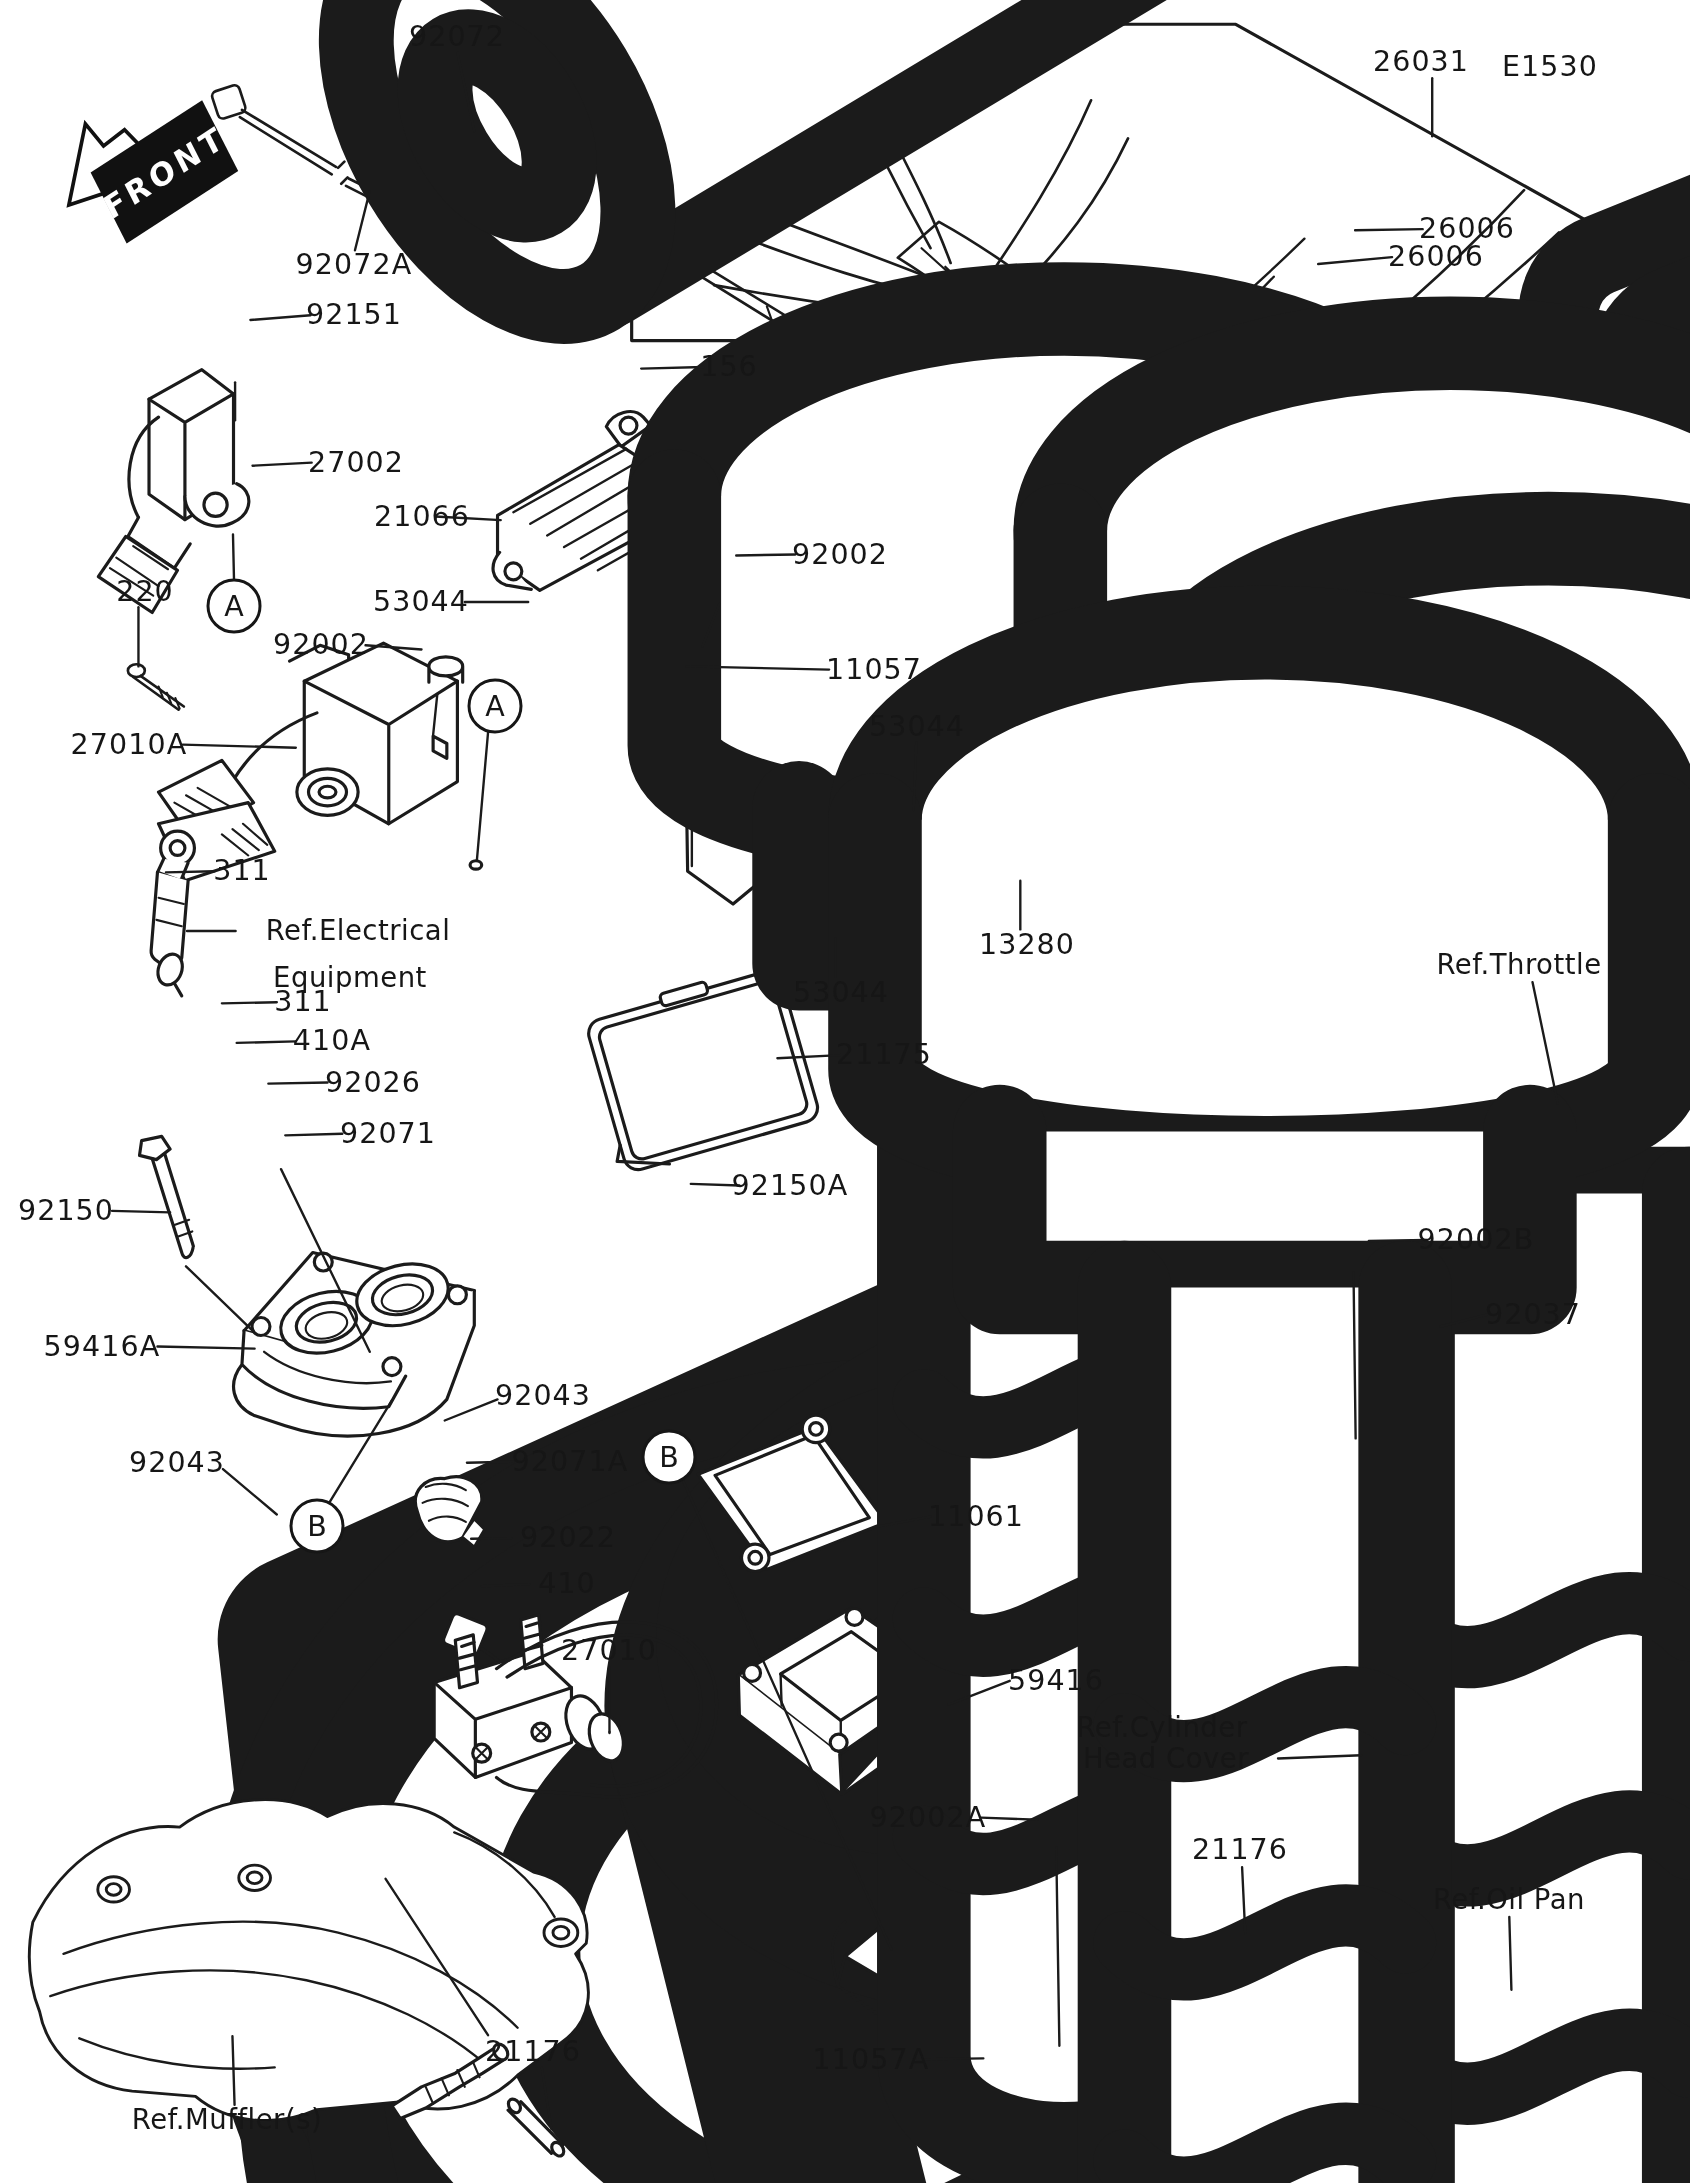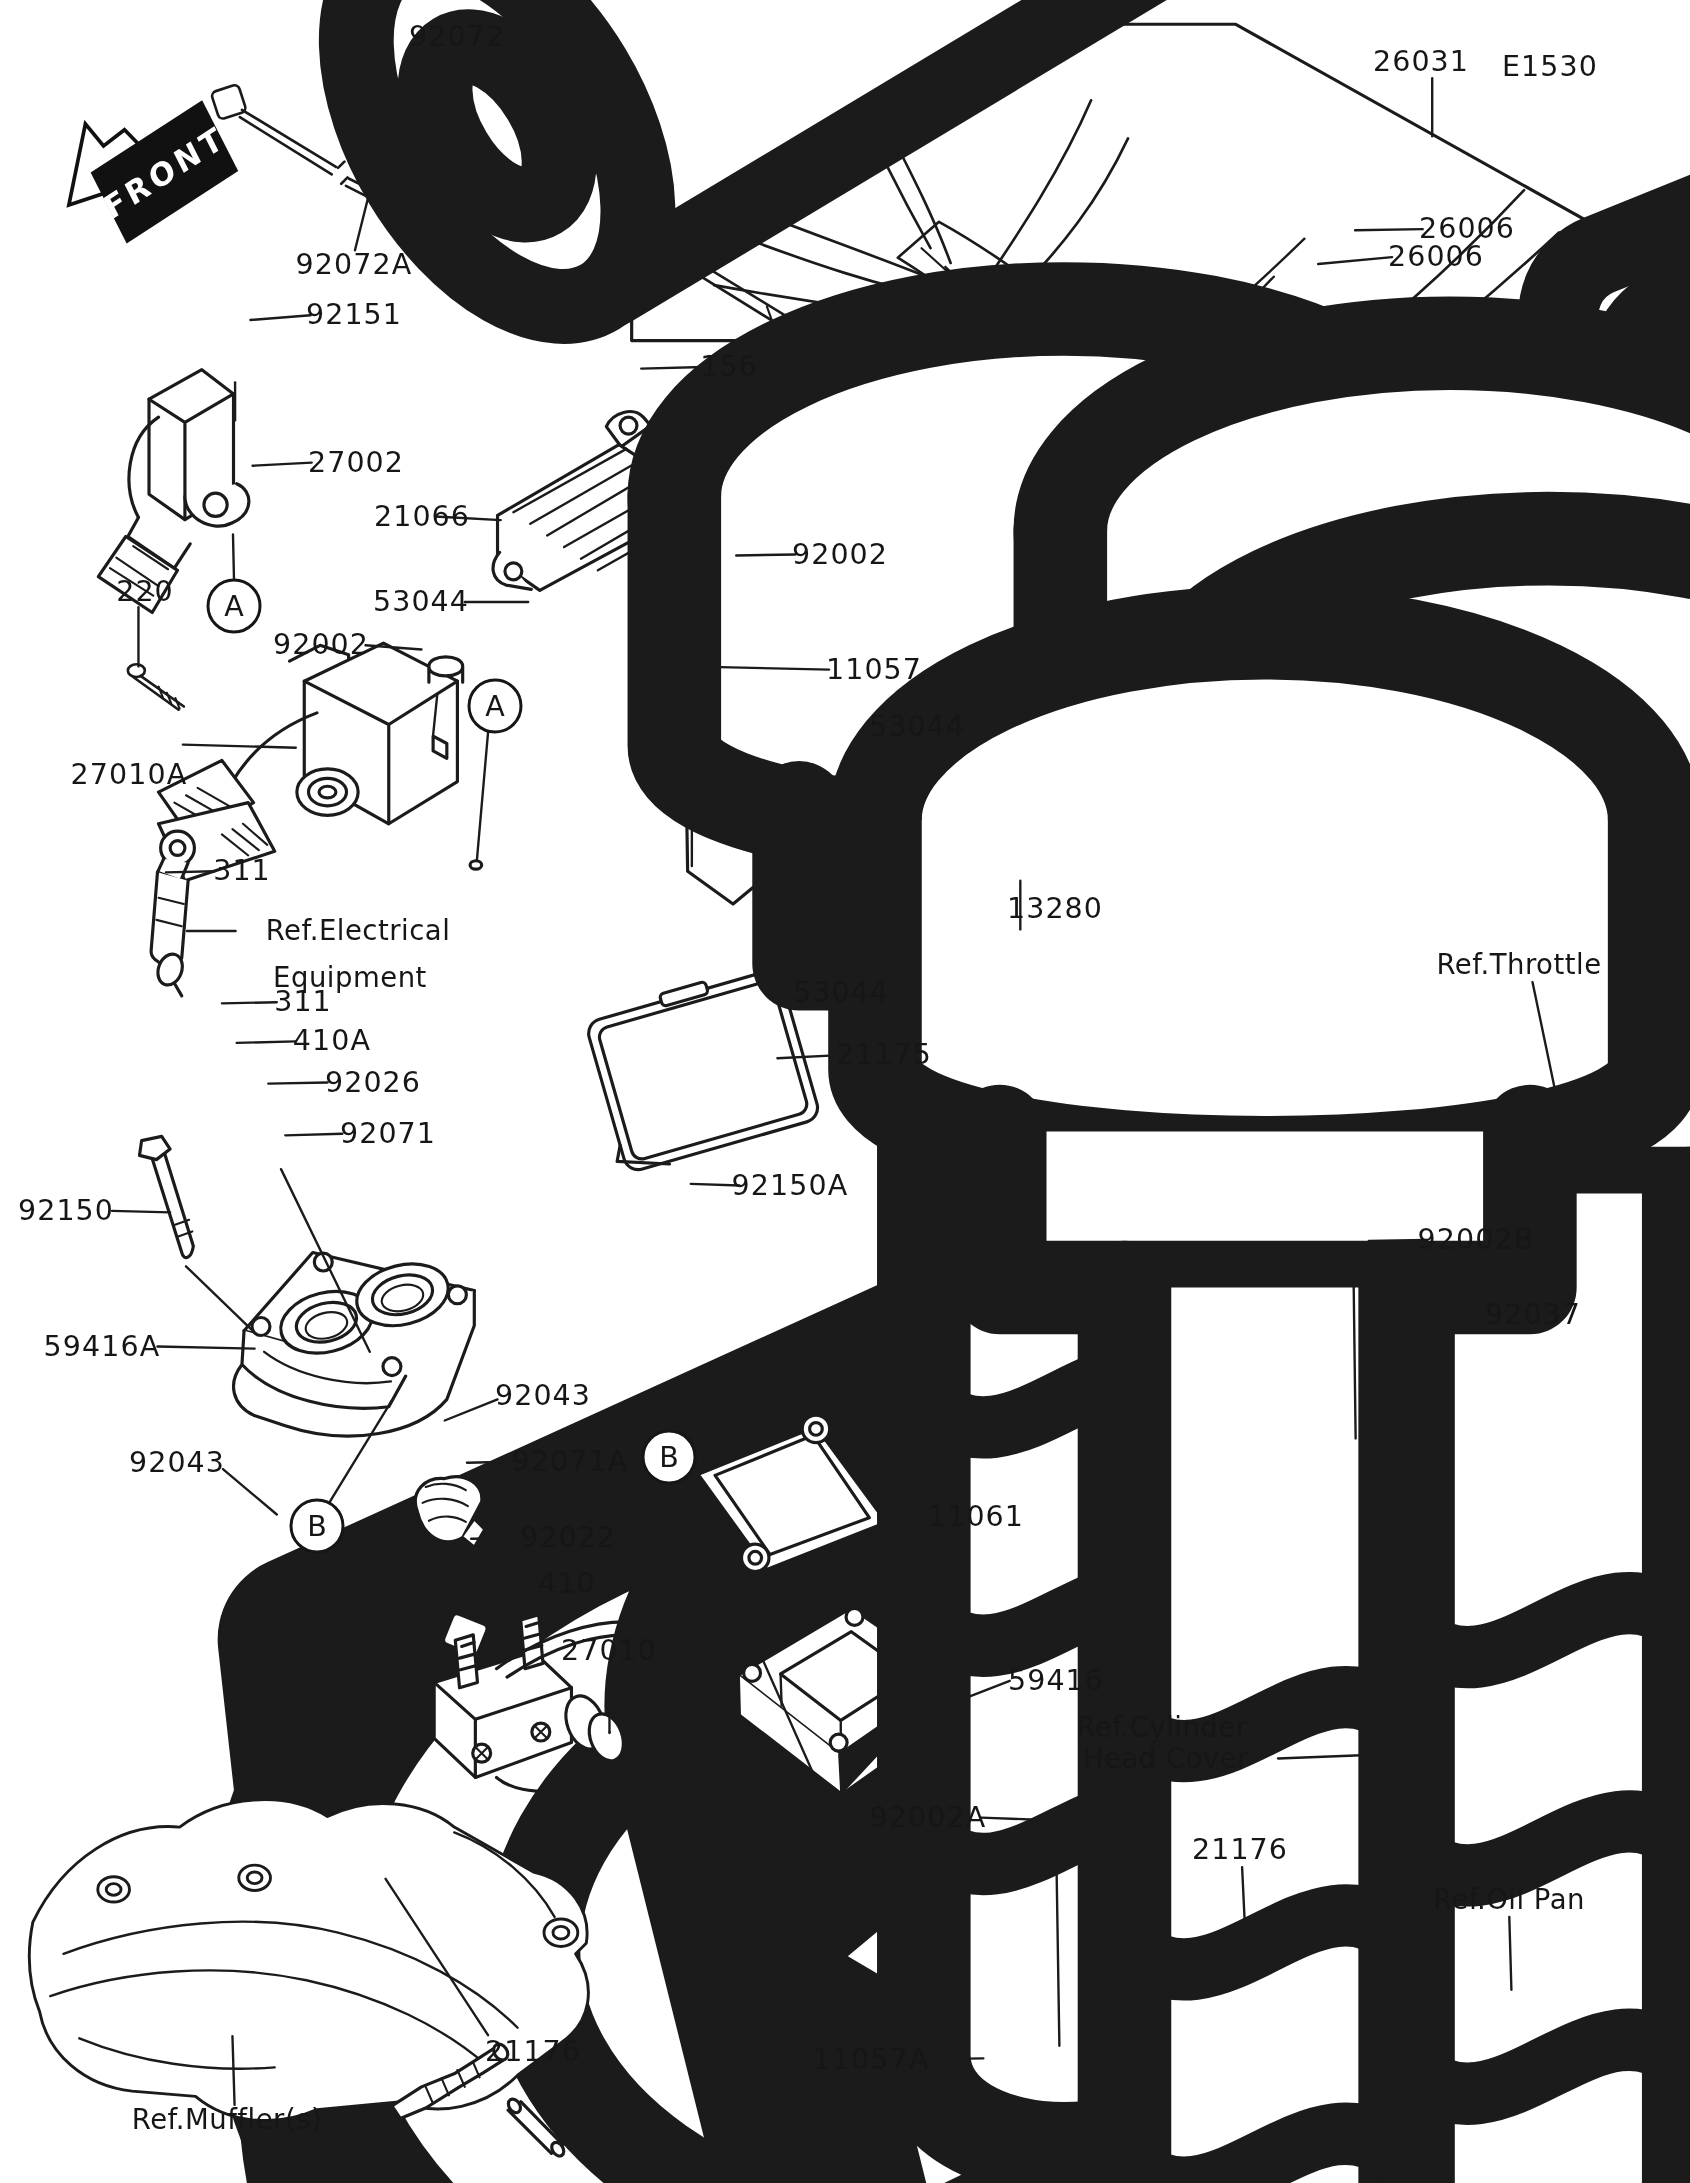--- a/index.html
+++ b/index.html
@@ -490,29 +490,29 @@
       <div class="part-label" style="left: 1421px; top: 62px;">26031</div>
       <div class="part-label" style="left: 1550px; top: 67px;">E1530</div>
       <div class="part-label" style="left: 1467px; top: 229px;">26006</div>
       <div class="part-label" style="left: 1436px; top: 257px;">26006</div>
       <div class="part-label" style="left: 840px; top: 555px;">92002</div>
       <div class="part-label" style="left: 421px; top: 602px;">53044</div>
       <div class="part-label" style="left: 321px; top: 645px;">92002</div>
       <div class="part-label" style="left: 874px; top: 670px;">11057</div>
       <div class="part-label" style="left: 917px; top: 727px;">53044</div>
       <div class="part-label" style="left: 145px; top: 592px;">220</div>
-      <div class="part-label" style="left: 129px; top: 745px; margin-top: 30px;">27010A</div>
+      <div class="part-label" style="left: 129px; top: 745px;">27010A</div>
       <div class="part-label" style="left: 242px; top: 871px;">311</div>
       <div class="part-label ref-label" style="left: 358px; top: 931px;">Ref.Electrical</div>
       <div class="part-label ref-label" style="left: 350px; top: 959px; margin-top: 19px;">Equipment</div>
       <div class="part-label" style="left: 303px; top: 1002px;">311</div>
       <div class="part-label" style="left: 332px; top: 1041px;">410A</div>
       <div class="part-label" style="left: 373px; top: 1083px;">92026</div>
       <div class="part-label" style="left: 388px; top: 1134px;">92071</div>
-      <div class="part-label" style="left: 1027px; top: 909px; margin-left: 28px;">13280</div>
+      <div class="part-label" style="left: 1027px; top: 945px;">13280</div>
       <div class="part-label ref-label" style="left: 1519px; top: 965px;">Ref.Throttle</div>
       <div class="part-label" style="left: 841px; top: 993px;">53044</div>
       <div class="part-label" style="left: 884px; top: 1055px;">21175</div>
       <div class="part-label" style="left: 790px; top: 1186px;">92150A</div>
       <div class="part-label" style="left: 66px; top: 1211px;">92150</div>
       <div class="part-label" style="left: 102px; top: 1347px;">59416A</div>
       <div class="part-label" style="left: 1476px; top: 1240px;">92002B</div>
       <div class="part-label" style="left: 1533px; top: 1315px;">92037</div>
       <div class="part-label" style="left: 543px; top: 1396px;">92043</div>
       <div class="part-label" style="left: 177px; top: 1463px;">92043</div>

